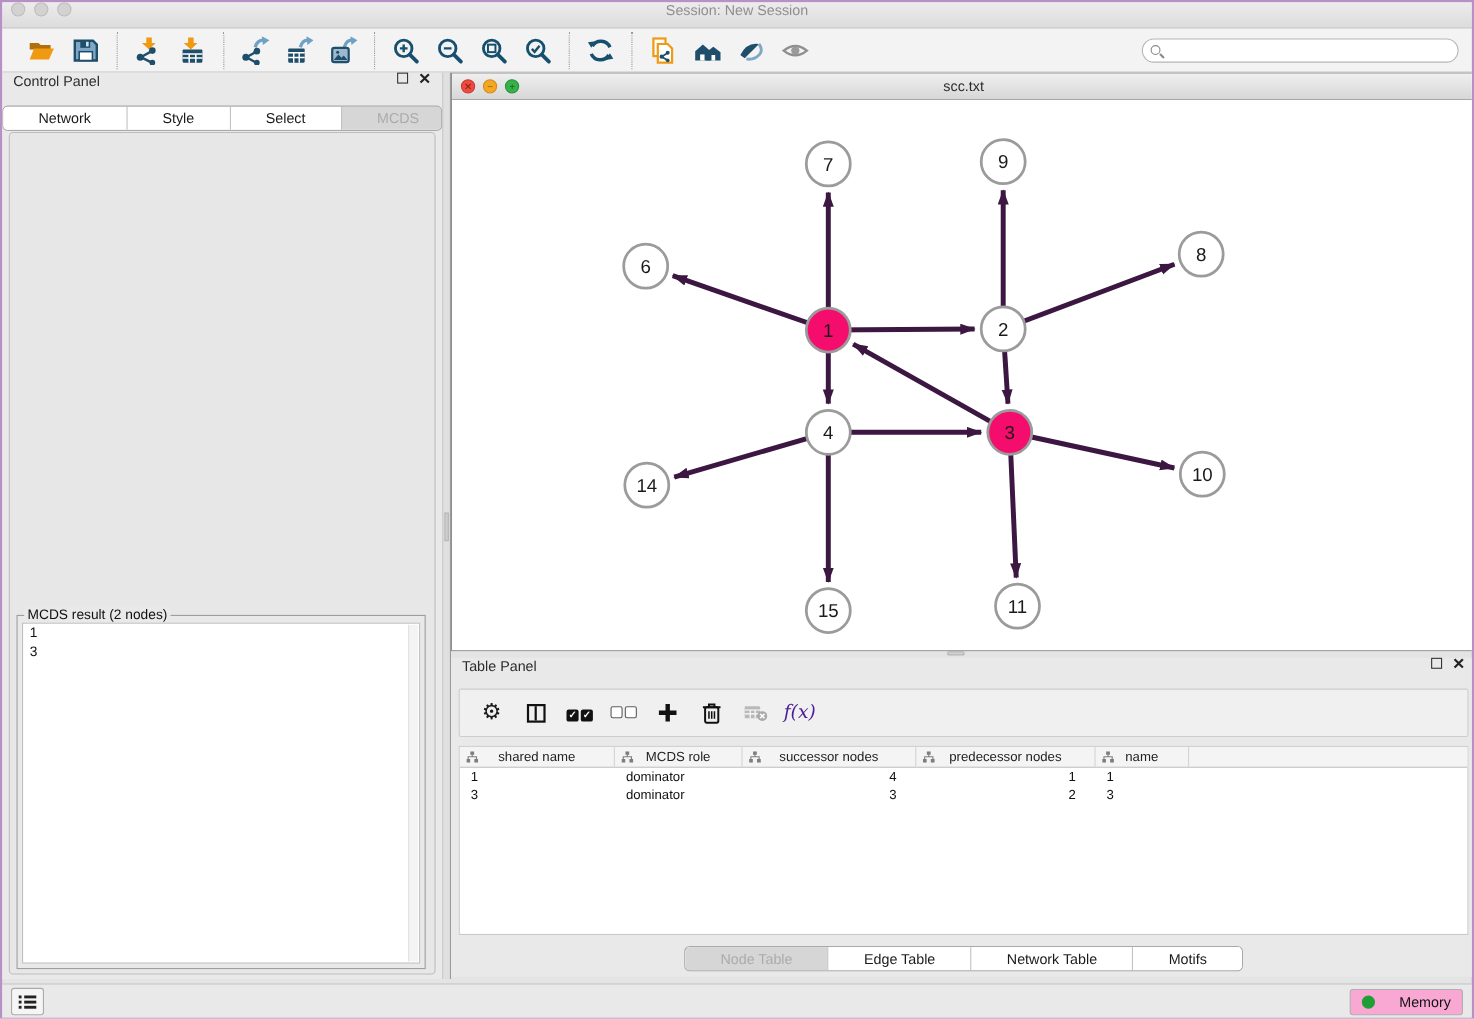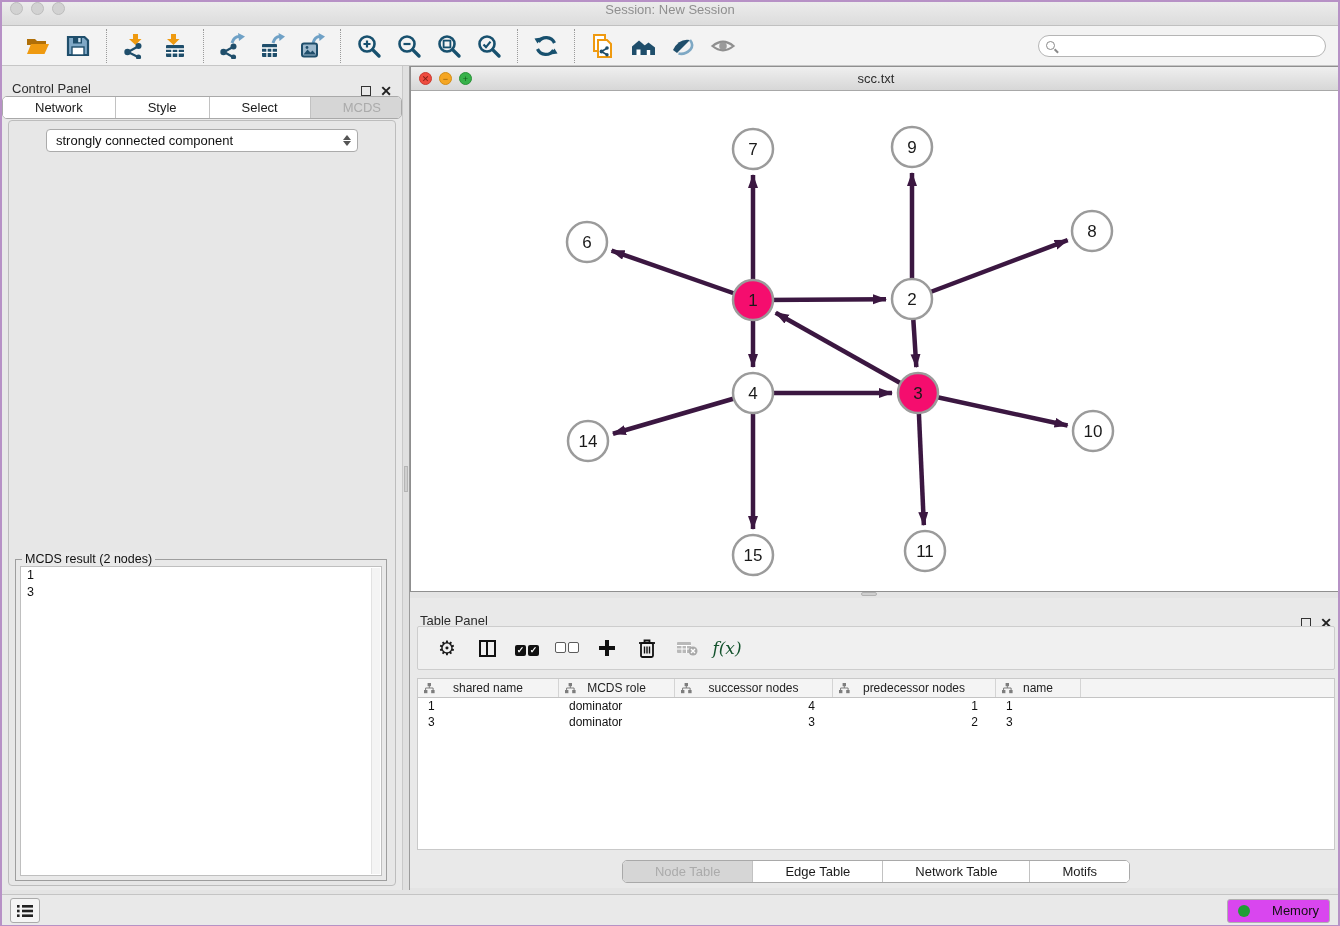--- a/index.html
+++ b/index.html
@@ -29,21 +29,21 @@
     background:none; border:none; cursor:pointer; }
   .search-wrap{ margin-left:auto; margin-right:12px; }
   .searchbox{ width:288px; height:22px; border:1px solid #b5b5b5; border-radius:11px;
     background:#fff; display:flex; align-items:center; padding-left:7px; }
   .mag{ width:9px; height:9px; border:1.6px solid #8a8a8a; border-radius:50%; position:relative; flex:0 0 auto; }
   .mag::after{ content:""; position:absolute; width:5px; height:1.6px; background:#8a8a8a;
     transform:rotate(45deg); left:7px; top:8px; }
   .searchbox input{ border:none; outline:none; flex:1; height:18px; margin-left:5px; font-size:12px; background:transparent; }
   
   .control-panel{ position:absolute; left:0; top:64px; width:400px; height:824px; background:#e9e9e9; }
-  .panel-head{ height:30px; display:flex; align-items:flex-end; padding:0 10px; }
+  .panel-head{ height:30px; display:flex; align-items:flex-start; padding:0 10px; }
   .panel-title{ font-size:13px; color:#2c2c2c; }
   .panel-ctrls{ margin-left:auto; display:flex; align-items:center; gap:9px; }
   .float-ic{ width:10px; height:10px; border:1.6px solid #333; background:transparent; }
   .close-ic{ font-size:14px; font-weight:bold; color:#222; line-height:10px; }
   .seg-tabs{ display:flex; justify-content:center; }
   .seg{ display:flex; border:1px solid #a9a9a9; border-radius:5px; overflow:hidden; background:#fff; }
   .seg .tab{ padding:3px 32px; font-size:13px; color:#1a1a1a; background:#fff; border-left:1px solid #c2c2c2; cursor:pointer; }
   .seg .tab:first-child{ border-left:none; }
   .seg .tab.active{ background:#d6d6d6; color:#ababab; }
   .cp-box{ position:absolute; left:6px; right:6px; top:54px; bottom:4px;
@@ -87,37 +87,37 @@
   .table-panel{ position:absolute; left:408px; top:596px; width:932px; height:290px; background:#e9e9e9; }
   .tp-toolbar{ position:absolute; left:7px; right:7px; top:28px; height:44px; background:#f0f0f0;
     border:1px solid #cdcdcd; border-radius:2px; display:flex; align-items:center; gap:10px; padding-left:14px; }
   .ticon{ background:none; border:none; cursor:pointer; display:flex; align-items:center; justify-content:center; width:30px; height:30px; }
   .gear-glyph{ font-size:20px; color:#1a1a1a; line-height:20px; }
   .cols-glyph{ width:17px; height:17px; border:2.4px solid #111; position:relative; }
   .cols-glyph::after{ content:""; position:absolute; left:50%; top:0; bottom:0; width:2px; background:#111; transform:translateX(-50%); }
   .chk{ width:11px; height:11px; display:inline-block; margin:0 1px; }
   .chk.on{ background:#111; border-radius:2px; color:#fff; font-size:9px; line-height:11px; text-align:center; font-weight:bold; }
   .chk.off{ border:1.8px solid #5c5c5c; border-radius:2px; background:#fff; }
-  .fx{ font-family:"DejaVu Serif", serif; font-style:italic; font-size:17px; color:#14532d; }
+  .fx{ font-family:"DejaVu Serif", serif; font-style:italic; font-size:17px; color:#4c1d95; }
   .tp-table{ position:absolute; left:7px; right:7px; top:80px; height:172px; background:#fff; border:1px solid #c9c9c9; }
   .thead{ display:flex; height:19px; background:#f4f4f4; border-bottom:1px solid #c4c4c4; }
   .th{ display:flex; align-items:center; justify-content:center; gap:5px; font-size:12px; color:#222;
     border-right:1px solid #d4d4d4; position:relative; cursor:pointer; }
   .th .sort-ic{ position:absolute; left:6px; top:4px; }
   .trow{ display:flex; height:16px; }
   .td{ font-size:12px; color:#111; line-height:16px; white-space:nowrap; overflow:hidden; }
   .td.l{ text-align:left; padding-left:10px; }
   .td.r{ text-align:right; padding-right:18px; }
   .tp-tabs{ position:absolute; left:0; right:0; top:262px; display:flex; justify-content:center; }
   
   .statusbar{ position:absolute; left:0; top:892px; width:100%; height:32px; background:#e9e9e9;
     border-top:1px solid #c4c4c4; display:flex; align-items:center; padding:0 8px; }
   .list-btn{ width:30px; height:25px; background:#f5f5f5; border:1px solid #ababab; border-radius:3px;
     display:flex; align-items:center; justify-content:center; cursor:pointer; }
-  .mem-btn{ margin-left:auto; height:24px; background:#d946ef; border:1px solid #b0b0b0; border-radius:3px;
+  .mem-btn{ margin-left:auto; height:24px; background:#f9a8d4; border:1px solid #b0b0b0; border-radius:3px;
     display:flex; align-items:center; gap:22px; padding:0 10px; font-size:13px; color:#111; cursor:pointer; }
   .mem-dot{ width:12px; height:12px; border-radius:50%; background:#1f9e35; }
 </style>
 </head>
 <body>
 
 <div class="titlebar">
   <div class="tl-dots">
     <span class="tl-dot"></span>
     <span class="tl-dot"></span>
@@ -290,27 +290,20 @@
   </div>
   <div class="seg-tabs">
     <div class="seg" id="cp-tabs">
         <div class="tab">Network</div>
         <div class="tab">Style</div>
         <div class="tab">Select</div>
         <div class="tab active">MCDS</div>
       </div>
   </div>
   <div class="cp-box">
-    <div class="dropdown">
-      <span class="val">strongly connected component</span>
-      <span class="updown">
-          <i class="up"></i>
-          <i class="dn"></i>
-        </span>
-    </div>
     <div class="result-box">
       <div class="result-legend">MCDS result (2 nodes)</div>
       <div class="result-inner" id="result-list">
         <div class="result-scroll"></div>
       <div class="line">1</div>
           <div class="line">3</div>
         </div>
     </div>
   </div>
 </div>

